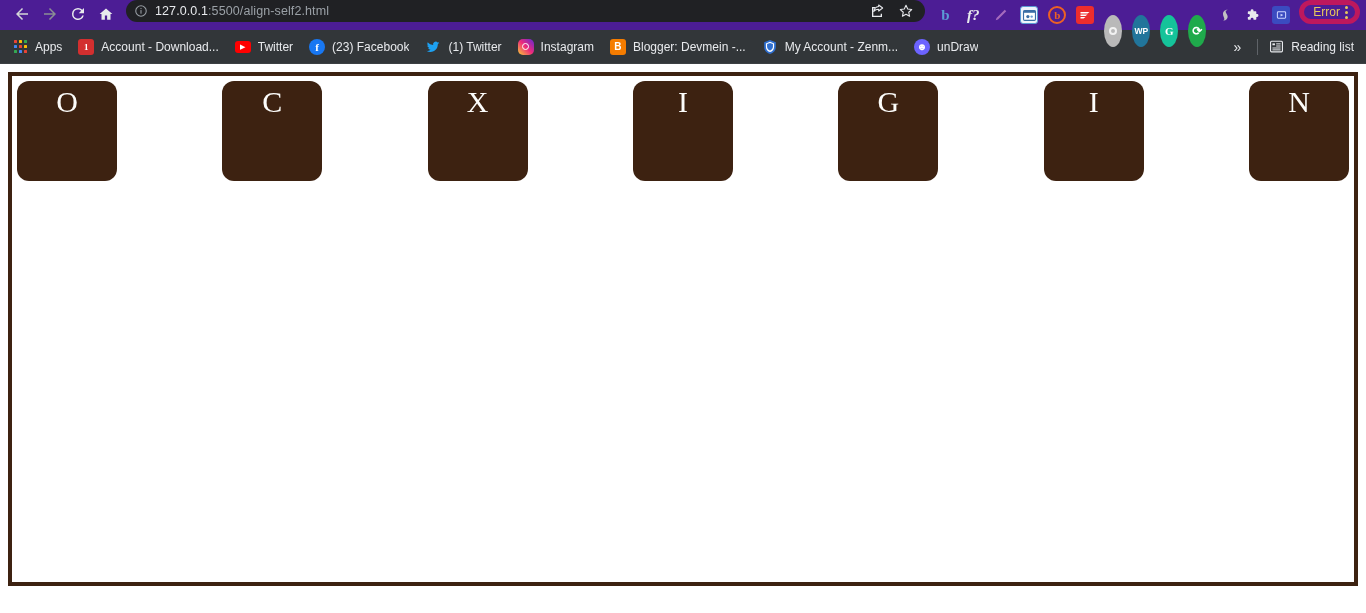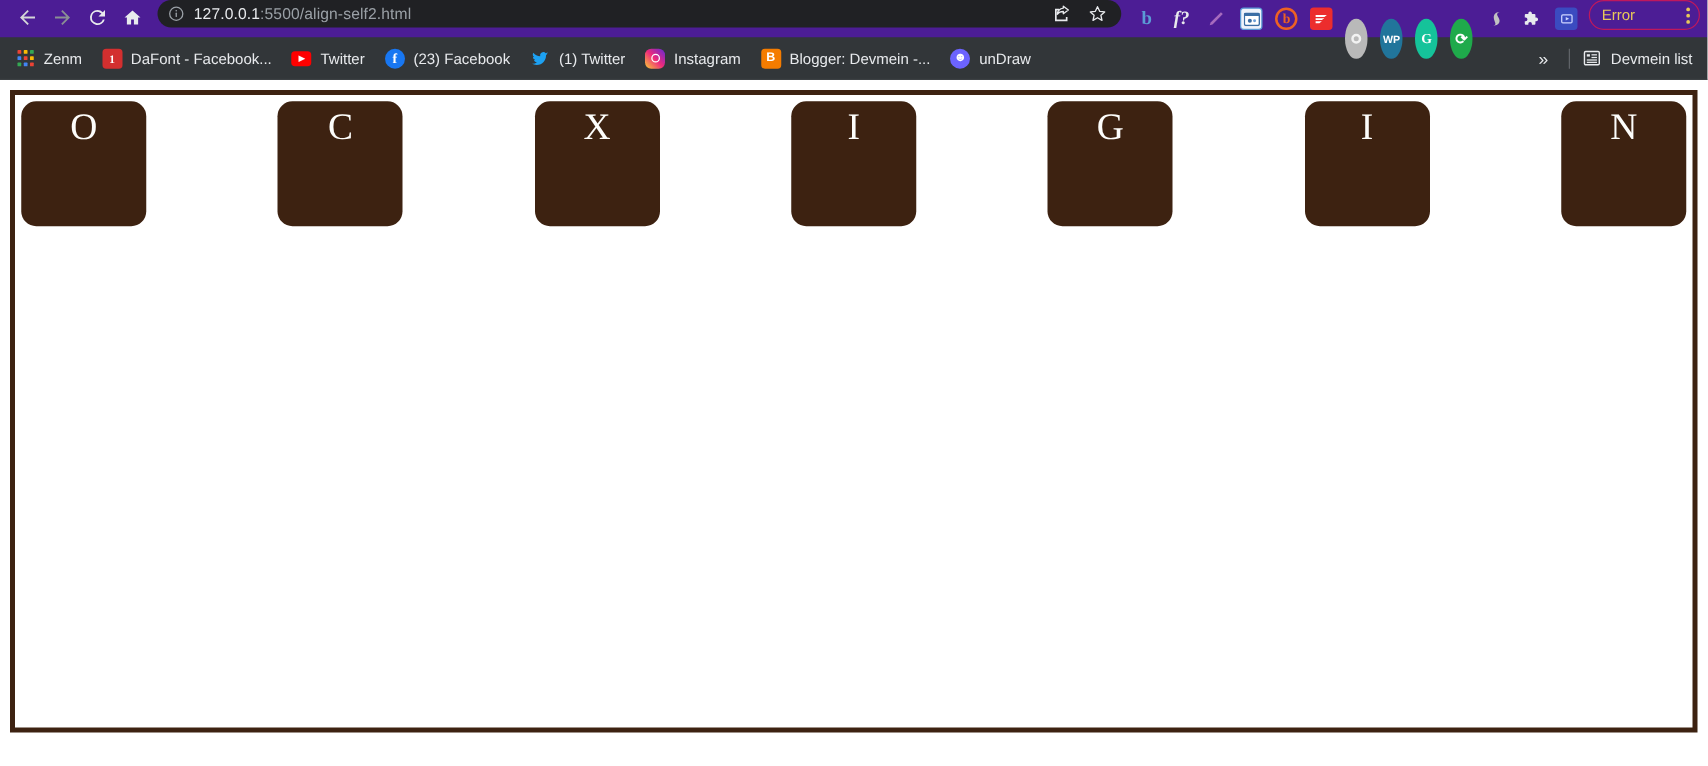--- a/index.html
+++ b/index.html
@@ -72,26 +72,25 @@
   }
   .ext .circ {
     width: 18px; height: 32px; border-radius: 50%;
     display: flex; align-items: center; justify-content: center;
     color: #fff; font-size: 9.5px; font-weight: bold; margin-top: 32px;
   }
 
   #error-chip {
     display: flex; align-items: center;
     height: 24px;
-    border: 1px solid #be185d;
+    border: 5px solid #be185d;
     border-radius: 12px;
     padding: 0 4px 0 9px;
     margin-left: 4px;
     flex: 0 0 auto;
-    gap: 36px;
   }
   #error-label { color: #e8c85a; font-size: 12px; margin-right: 5px; }
   #error-chip .dots { display: flex; flex-direction: column; gap: 2px; padding-right: 3px; }
   #error-chip .dots i { width: 3px; height: 3px; border-radius: 50%; background: #e8c85a; display:block; }
 
   
   #bookmarks-bar {
     height: 34px;
     background: #323639;
     display: flex;
@@ -323,29 +322,29 @@
             <i style="background:#fbbc05"></i>
             <i style="background:#34a853"></i>
           <i style="background:#4285f4"></i>
             <i style="background:#ea4335"></i>
             <i style="background:#fbbc05"></i>
           <i style="background:#34a853"></i>
             <i style="background:#4285f4"></i>
             <i style="background:#ea4335"></i>
         </span>
       </span>
-      <span class="bm-label">Zenm</span>
+      <span class="bm-label">Apps</span>
     </div>
 
 
     <div class="bm">
       <span class="bm-ico">
         <span class="sq" style="background:#d32f2f;font-family:'Liberation Serif',serif;">1</span>
       </span>
-      <span class="bm-label">DaFont - Facebook...</span>
+      <span class="bm-label">Account - Download...</span>
     </div>
 
     <div class="bm">
       <span class="bm-ico">
         <span style="width:16px;height:12px;border-radius:3px;background:#ff0000;display:flex;align-items:center;justify-content:center;color:#fff;font-size:7px;">▶</span>
       </span>
       <span class="bm-label">Twitter</span>
     </div>
 
     <div class="bm">
@@ -373,20 +372,30 @@
       <span class="bm-label">Instagram</span>
     </div>
 
     <div class="bm">
       <span class="bm-ico">
         <span class="sq" style="background:#f57c00;font-size:10px;">B</span>
       </span>
       <span class="bm-label">Blogger: Devmein -...</span>
     </div>
 
+    <div class="bm">
+      <span class="bm-ico">
+        <svg width="14" height="16" viewBox="0 0 24 26">
+          <path d="M12 1l10 4v8c0 6-4.3 10.5-10 12C6.3 23.5 2 19 2 13V5z" fill="#2f6fd0"></path>
+          <path d="M12 4l7 2.8v6c0 4.3-3 7.6-7 8.8-4-1.2-7-4.5-7-8.8v-6z" fill="#fff"></path>
+          <path d="M12 6l5 2v4.5c0 3-2.1 5.4-5 6.3-2.9-.9-5-3.3-5-6.3V8z" fill="#2f6fd0"></path>
+        </svg>
+      </span>
+      <span class="bm-label">My Account - Zenm...</span>
+    </div>
 
     <div class="bm">
       <span class="bm-ico">
         <span class="circ" style="background:#6c63ff;font-size:10px;">☻</span>
       </span>
       <span class="bm-label">unDraw</span>
     </div>
 
     <div id="bm-spacer"></div>
 
@@ -397,21 +406,21 @@
       <span class="bm-ico">
         <svg width="15" height="15" viewBox="0 0 24 24">
           <rect x="2.5" y="3.5" width="19" height="17" rx="1.6" fill="none" stroke="#e8eaed" stroke-width="1.8"></rect>
           <rect x="5.5" y="7" width="4" height="3" fill="#e8eaed"></rect>
           <rect x="11.5" y="7" width="7" height="1.6" fill="#e8eaed"></rect>
           <rect x="11.5" y="10.4" width="7" height="1.6" fill="#e8eaed"></rect>
           <rect x="5.5" y="13.6" width="13" height="1.6" fill="#e8eaed"></rect>
           <rect x="5.5" y="16.6" width="13" height="1.6" fill="#e8eaed"></rect>
         </svg>
       </span>
-      <span class="lbl">Devmein list</span>
+      <span class="lbl">Reading list</span>
     </div>
 
   </div>
 </div>
 
 <div id="page-viewport">
   <div id="flex-container">
 
     <div class="letter-box">
       <span class="glyph">O</span>

